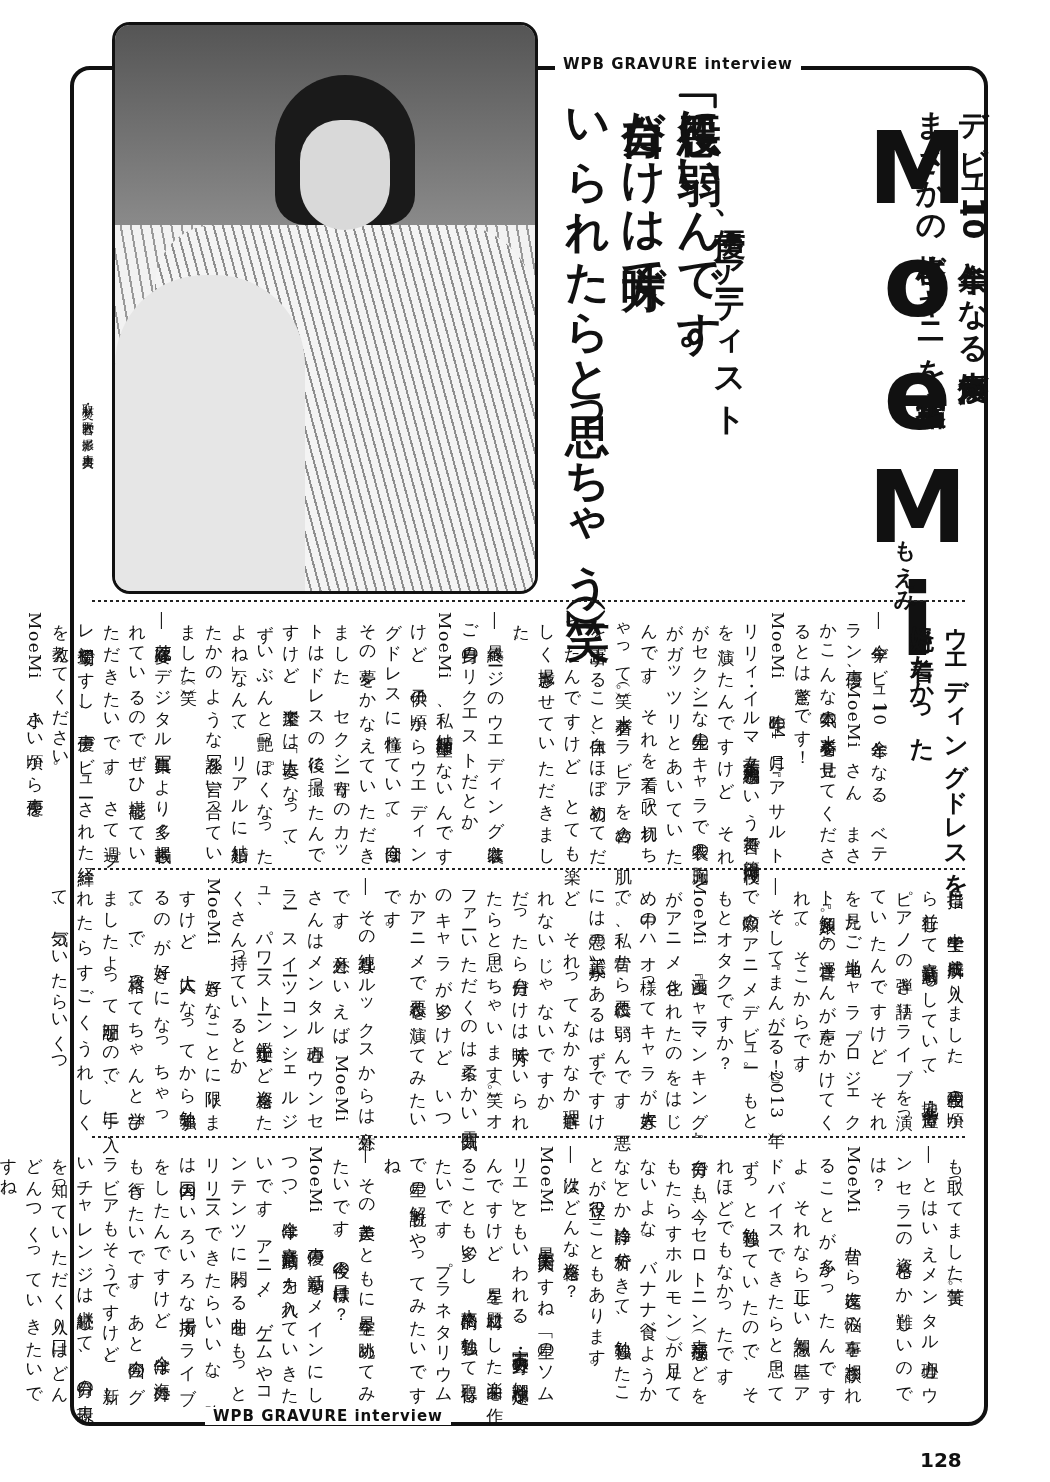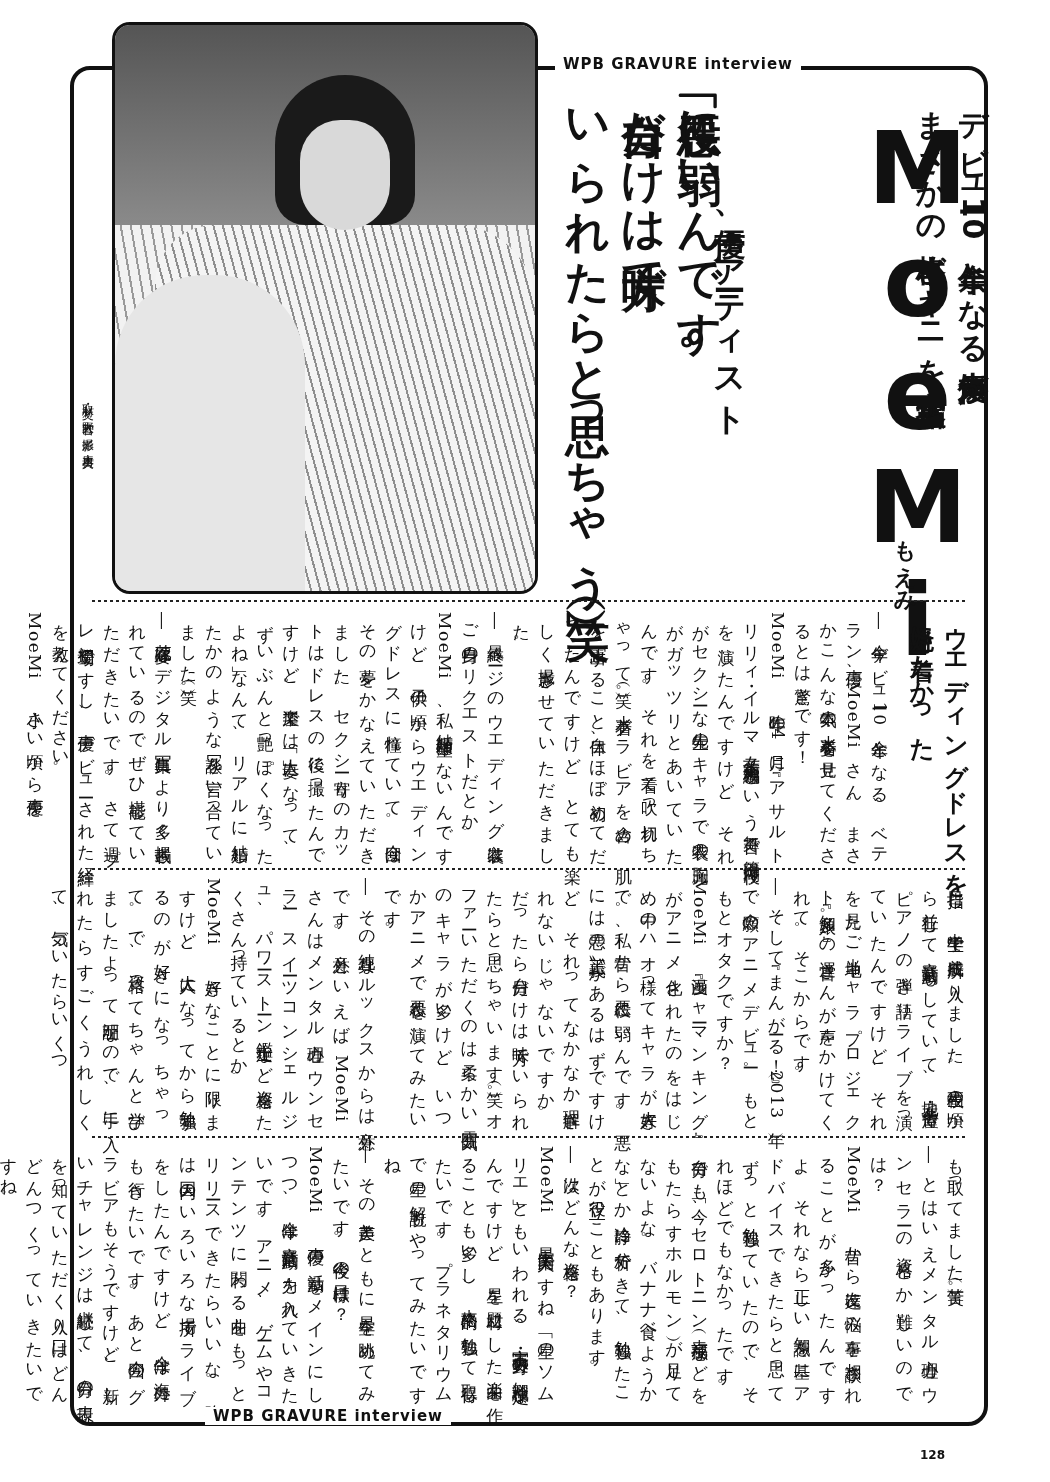--- a/index.html
+++ b/index.html
@@ -23,21 +23,21 @@
   .vt{writing-mode:vertical-rl;position:absolute;}
   .title-name{left:862px;top:110px;font-family:"DejaVu Sans",sans-serif;font-weight:bold;font-size:100px;line-height:110px;letter-spacing:-4px;text-orientation:upright;}
   .furigana{position:absolute;left:890px;top:525px;writing-mode:vertical-rl;font-size:22px;font-weight:bold;}
   .sub1{left:910px;top:90px;font-weight:bold;font-size:30px;line-height:42px;letter-spacing:1px;}
   .role{left:710px;top:205px;font-weight:bold;font-size:32px;line-height:40px;}
   .lead{left:560px;top:80px;font-weight:bold;font-size:44px;line-height:56px;letter-spacing:0px;}
   .section-rule{position:absolute;left:92px;width:876px;height:2px;background:repeating-linear-gradient(90deg,#222 0 3px,transparent 3px 6px);}
   .col{position:absolute;writing-mode:vertical-rl;font-family:"DejaVu Serif",serif;font-size:17px;line-height:25.6px;letter-spacing:1.5px;text-align:justify;}
   .col p{margin:0;}
   .heading{position:absolute;left:905px;top:610px;writing-mode:vertical-rl;font-weight:bold;font-size:24px;line-height:34px;font-family:"DejaVu Sans",sans-serif;}
-  .page-num{position:absolute;left:920px;top:1448px;font-weight:bold;font-size:12px;}
+  .page-num{position:absolute;left:920px;top:1448px;font-weight:bold;font-size:20px;}
 </style>
 </head>
 <body>
 
 <div class="frame"></div>
 
 <div class="wpb-top">
   <span>WPB GRAVURE interview</span>
 </div>
 

